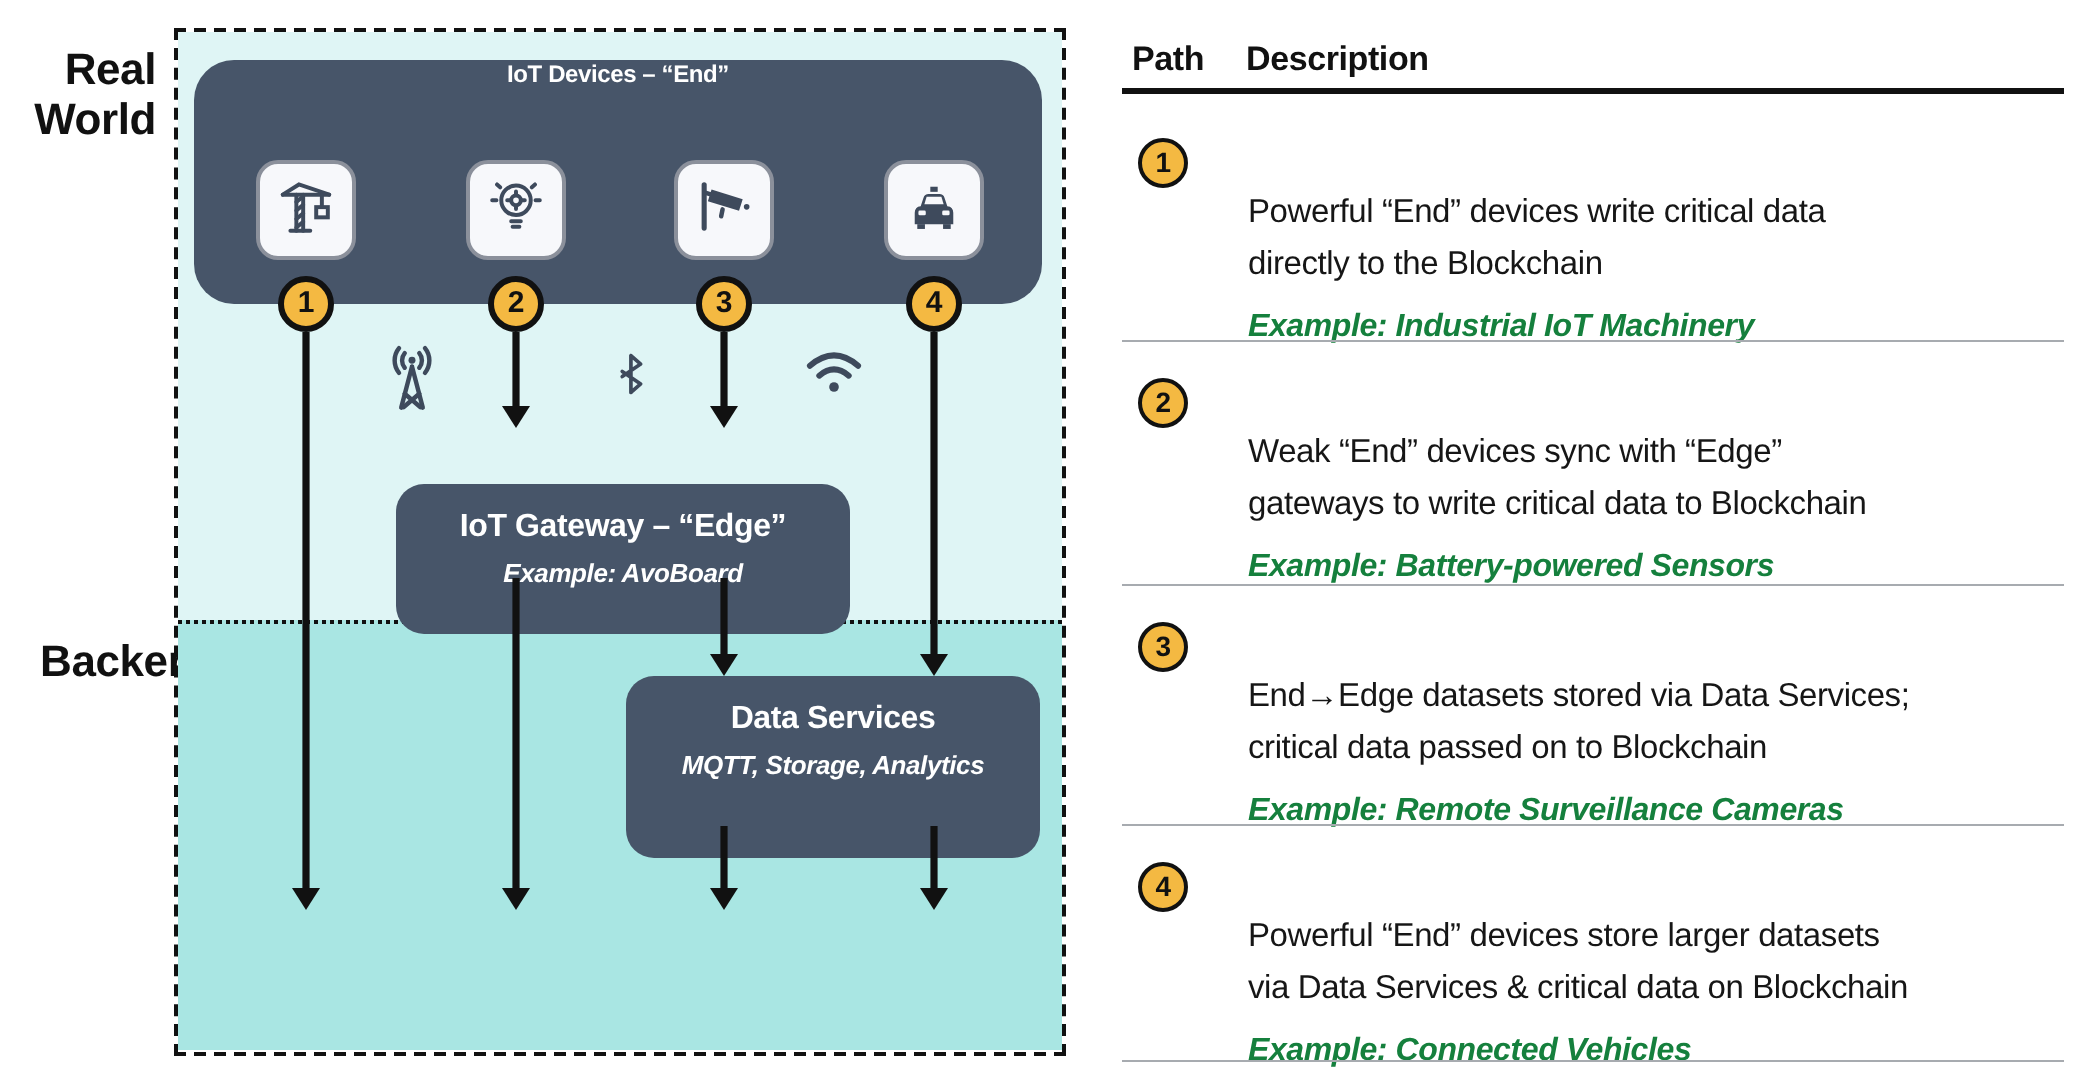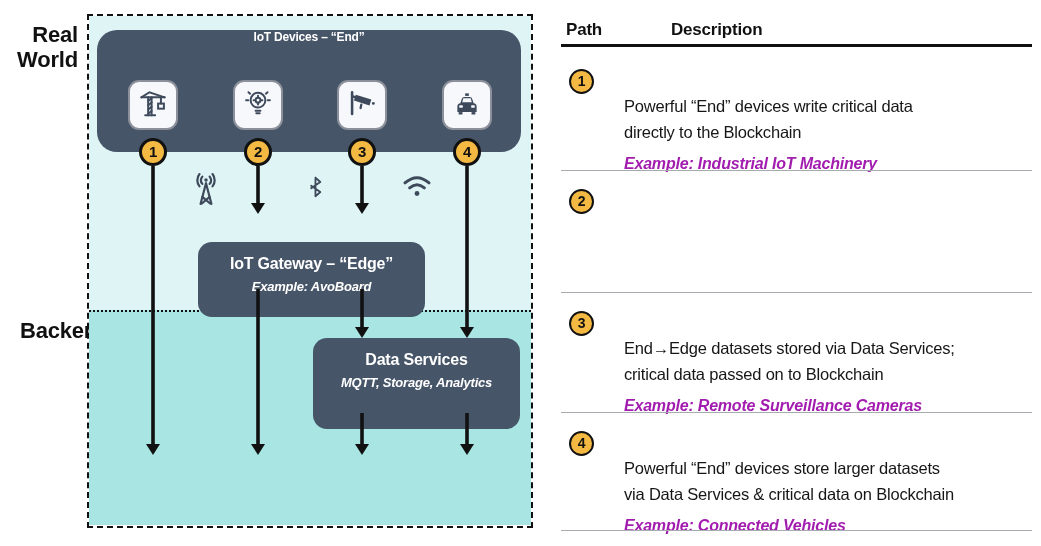--- a/index.html
+++ b/index.html
@@ -38,26 +38,26 @@
 
   
   .conn svg{width:100%;height:100%;}
 
   
   .arrows{left:0;top:0;width:1041px;height:546px;pointer-events:none;z-index:3;}
 
   
   .th{top:20px;font-size:17px;font-weight:700;color:#111;}
   .th-path{left:566px;}
-  .th-desc{left:623px;margin-left:48px;}
+  .th-desc{left:623px;}
   .rule{left:561px;top:44px;width:471px;height:3px;background:#111;}
   .divider{left:561px;width:471px;height:1px;background:#A7ABB0;}
   .row-circle{width:25px;height:25px;border:2.5px solid #111;line-height:20px;font-size:14px;left:569px;}
   .row-text{left:624px;width:408px;font-size:16.5px;line-height:26.5px;color:#161616;white-space:pre-line;}
-  .row-example{margin-top:5px;font-size:16px;font-weight:600;font-style:italic;color:#a21caf;}
+  .row-example{margin-top:5px;font-size:16px;font-weight:600;font-style:italic;color:#15803d;}
 </style>
 </head>
 <body>
 
 <div class="stage">
 
   <div class="abs zone-label zone-real">Real
 World</div>
   <div class="abs zone-label zone-backend">Backend</div>
 
@@ -186,20 +186,25 @@
 
   <div class="abs badge row-circle" style="top:69px;">1</div>
   <div class="abs row-text" style="top:66px;">
     <span>Powerful “End” devices write critical data
 directly to the Blockchain</span>
     <div class="row-example">Example: Industrial IoT Machinery</div>
   </div>
   <div class="abs divider" style="top:170px;"></div>
 
   <div class="abs badge row-circle" style="top:189px;">2</div>
+  <div class="abs row-text" style="top:186px;">
+    <span>Weak “End” devices sync with “Edge”
+gateways to write critical data to Blockchain</span>
+    <div class="row-example">Example: Battery-powered Sensors</div>
+  </div>
   <div class="abs divider" style="top:292px;"></div>
 
   <div class="abs badge row-circle" style="top:311px;">3</div>
   <div class="abs row-text" style="top:308px;">
     <span>End→Edge datasets stored via Data Services;
 critical data passed on to Blockchain</span>
     <div class="row-example">Example: Remote Surveillance Cameras</div>
   </div>
   <div class="abs divider" style="top:412px;"></div>
 

